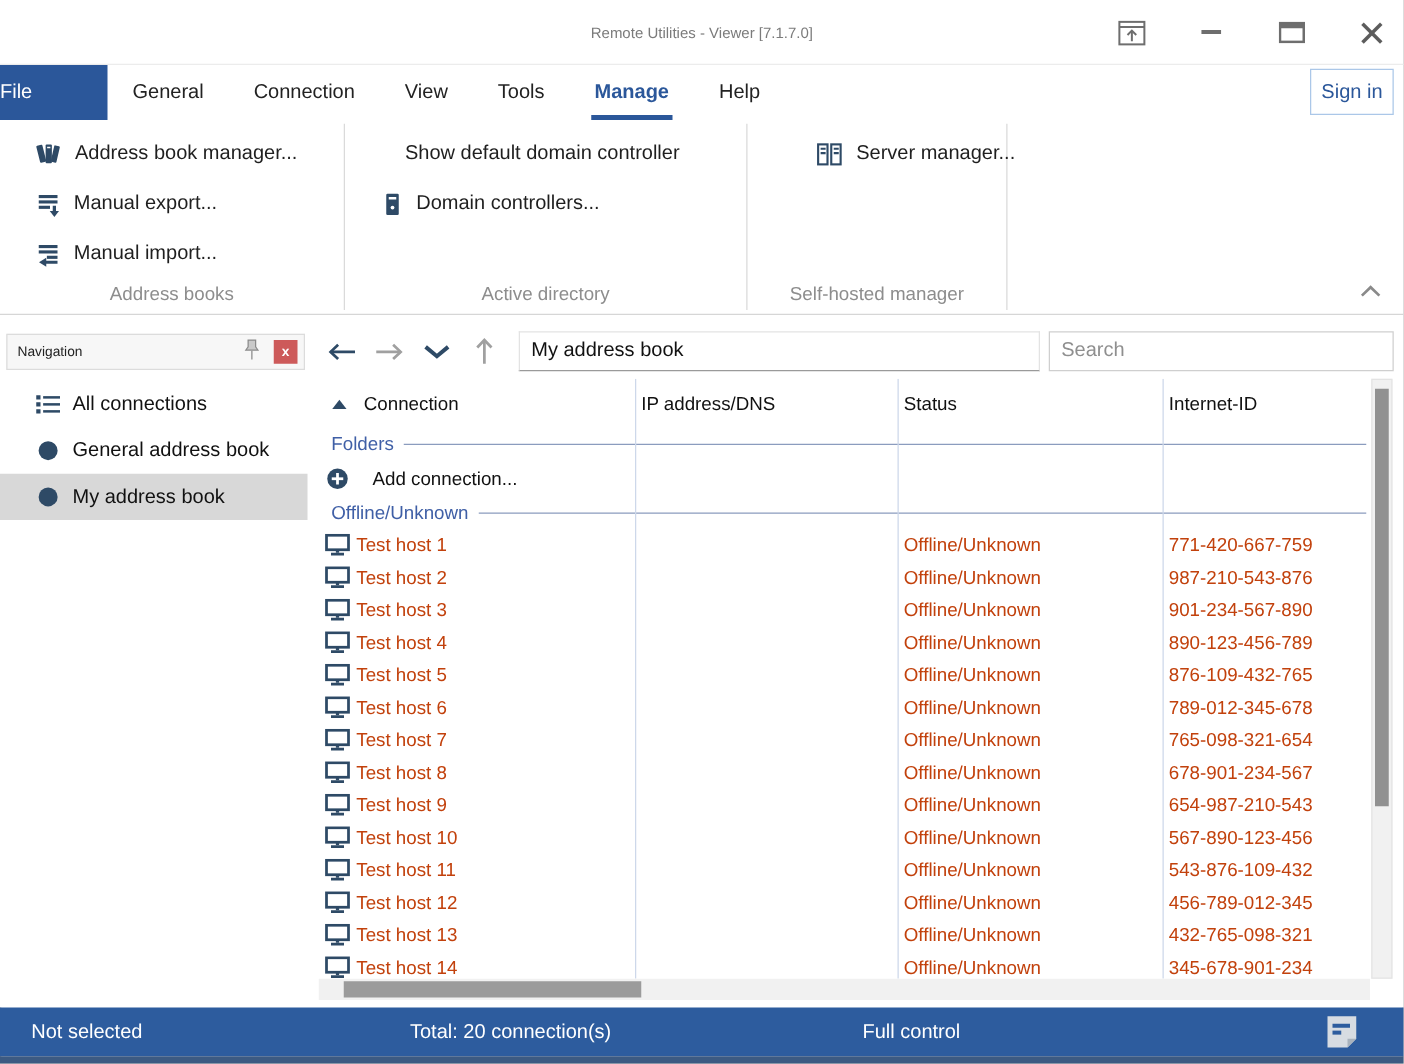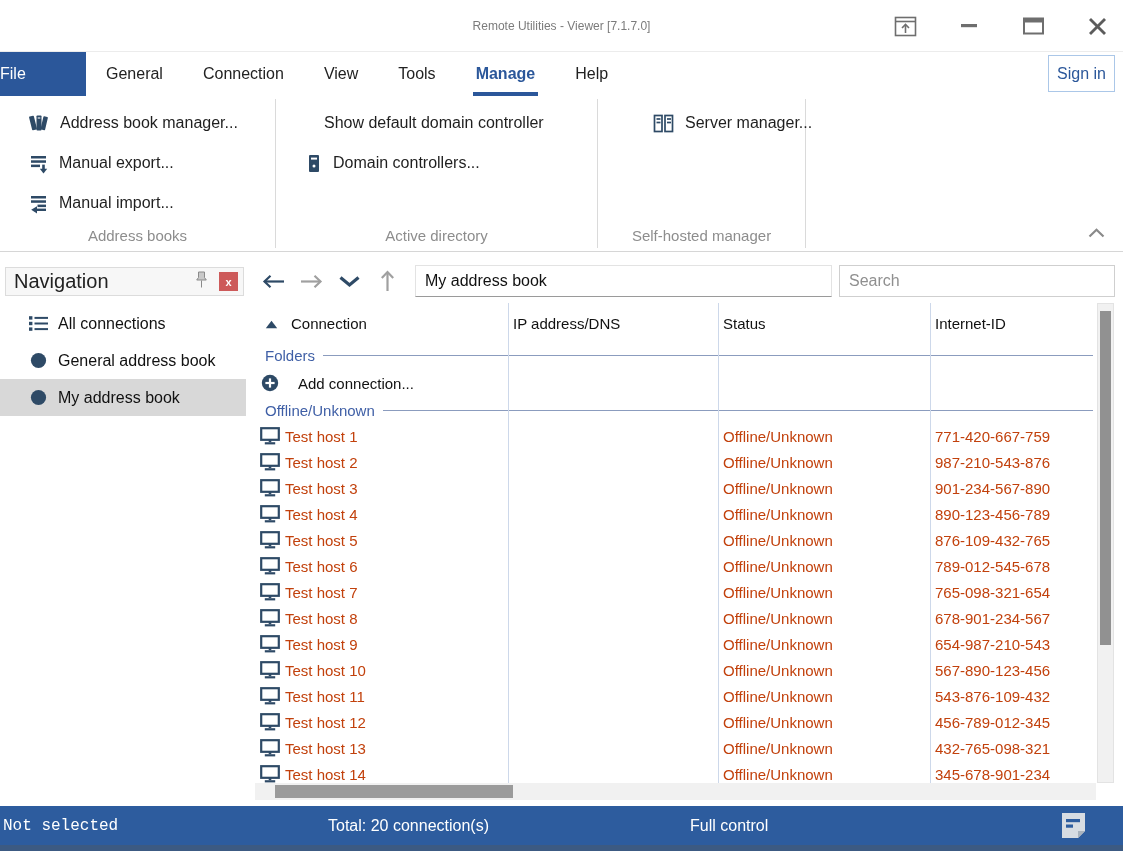--- a/index.html
+++ b/index.html
@@ -33,21 +33,21 @@
   .ribbon-group:nth-child(3) .ribbon-item { padding-left:54px; }
   .ribbon-label { margin-left:10px; }
   .icon { display:inline-flex; align-items:center; justify-content:center; }
   .icon-spacer { display:inline-block; width:9px; }
   .group-caption { position:absolute; bottom:4px; left:0; right:0; text-align:center; color:#8d8d8d; font-size:15px; }
   .ribbon-collapse { position:absolute; right:16px; bottom:10px; cursor:pointer; width:22px; height:16px; display:flex; align-items:center; justify-content:center; }
   
   .content { position:absolute; top:252px; left:0; right:0; bottom:45px; background:#fff; }
   .nav { position:absolute; left:0; top:0; width:246px; bottom:0; }
   .nav-header { position:absolute; left:5px; top:15px; width:239px; height:29px; background:#f7f7f7; border:1px solid #dcdcdc; display:flex; align-items:center; }
-  .nav-header-title { margin-left:8px; font-size:20px; color:#222; }
+  .nav-header-title { margin-left:8px; font-size:11px; color:#222; }
   .nav-pin { margin-left:auto; cursor:pointer; }
   .nav-close { width:19px; height:19px; background:#cd5a5a; color:#fff; display:flex; align-items:center; justify-content:center; font-size:11px; font-weight:bold; margin:0 5px 0 9px; cursor:pointer; }
   .nav-items { position:absolute; top:53px; left:0; right:0; }
   .nav-item { height:37px; display:flex; align-items:center; padding-left:27px; font-size:16px; color:#111; cursor:pointer; }
   .nav-item.selected { background:#d8d8d8; }
   .nav-item .icon { width:22px; }
   .nav-item-label { margin-left:9px; }
   
   .main { position:absolute; left:255px; right:0; top:0; bottom:0; }
   .toolbar { position:absolute; top:10px; left:0; right:0; height:38px; display:flex; align-items:center; }
@@ -71,21 +71,21 @@
   .host-name-cell { display:flex; align-items:center; padding-left:5px; }
   .host-name { margin-left:5px; }
   .cell { padding-left:5px; white-space:nowrap; }
   .vscroll { position:absolute; left:842px; top:51px; width:17px; height:480px; background:#f1f1f1; border:1px solid #e3e3e3; cursor:pointer; }
   .vthumb { position:absolute; left:2px; right:2px; top:7px; height:334px; background:#919191; }
   .hscroll { position:absolute; left:0; top:531px; width:841px; height:17px; background:#f1f1f1; cursor:pointer; }
   .hthumb { position:absolute; top:2px; bottom:2px; left:20px; width:238px; background:#9b9b9b; }
   
   .statusbar { position:absolute; left:0; right:0; top:806px; height:39px; background:#2d5c9e; color:#fff; font-size:16px; }
   .sb-item { position:absolute; top:0; height:39px; display:flex; align-items:center; }
-  .sb-sel { left:3px;font-family:Liberation Mono, monospace; }
+  .sb-sel { left:25px; }
   .sb-total { left:328px; }
   .sb-mode { left:690px; }
   .sb-icon { position:absolute; right:34px; top:4px; cursor:pointer; }
   .statusedge { position:absolute; left:0; right:0; top:845px; height:6px; background:#3c5a82; }
 </style>
 </head>
 <body>
 
 <div class="app">
 
@@ -457,21 +457,21 @@
                   <svg width="20" height="18" viewBox="0 0 20 18">
                     <rect x="1.2" y="1.2" width="17.6" height="11.6" fill="none" stroke="#2e4a66" stroke-width="2.2"></rect>
                     <rect x="8.7" y="12.8" width="2.6" height="2.4" fill="#2e4a66"></rect>
                     <rect x="4.8" y="15.2" width="10.4" height="2.2" fill="#2e4a66"></rect>
                   </svg>
                 </span>
                 <span class="host-name">Test host 6</span>
               </div>
               <div class="cell"></div>
               <div class="cell">Offline/Unknown</div>
-              <div class="cell">789-012-545-678</div>
+              <div class="cell">789-012-345-678</div>
             </div>
             <div class="host-row">
               <div class="host-name-cell">
                 <span class="icon">
                   <svg width="20" height="18" viewBox="0 0 20 18">
                     <rect x="1.2" y="1.2" width="17.6" height="11.6" fill="none" stroke="#2e4a66" stroke-width="2.2"></rect>
                     <rect x="8.7" y="12.8" width="2.6" height="2.4" fill="#2e4a66"></rect>
                     <rect x="4.8" y="15.2" width="10.4" height="2.2" fill="#2e4a66"></rect>
                   </svg>
                 </span>

